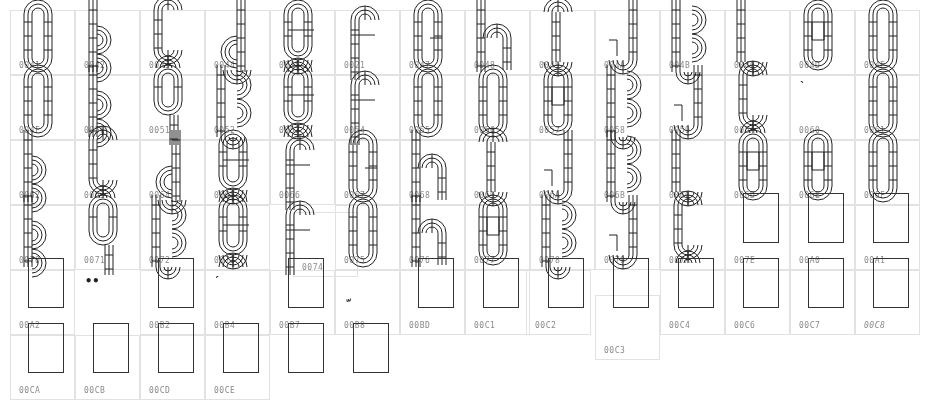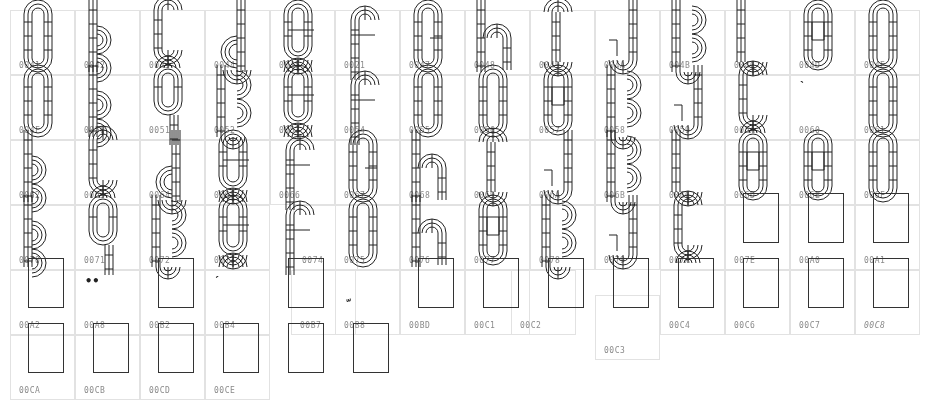--- a/index.html
+++ b/index.html
@@ -147,21 +147,21 @@
     </div>
     <div class="cell" style="left: 65px; top: 195px;">
       <div class="label">0071</div>
     </div>
     <div class="cell" style="left: 130px; top: 195px;">
       <div class="label">0072</div>
     </div>
     <div class="cell" style="left: 195px; top: 195px;">
       <div class="label">0073</div>
     </div>
-    <div class="cell" style="left: 260px; top: 195px; margin-left: 23px;">
+    <div class="cell" style="left: 260px; top: 202px; margin-left: 23px;">
       <div class="label">0074</div>
     </div>
     <div class="cell" style="left: 325px; top: 195px;">
       <div class="label">0075</div>
     </div>
     <div class="cell" style="left: 390px; top: 195px;">
       <div class="label">0076</div>
     </div>
     <div class="cell" style="left: 455px; top: 195px;">
       <div class="label">0077</div>
@@ -180,42 +180,39 @@
     </div>
     <div class="cell" style="left: 780px; top: 195px;">
       <div class="label">00A0</div>
     </div>
     <div class="cell" style="left: 845px; top: 195px;">
       <div class="label">00A1</div>
     </div>
     <div class="cell" style="left: 0px; top: 260px;">
       <div class="label">00A2</div>
     </div>
-    <div class="cell" style="left: 65px; top: 260px;">
-      <div class="label">00A8</div>
-    </div>
     <div class="cell" style="left: 130px; top: 260px;">
       <div class="label">00B2</div>
     </div>
     <div class="cell" style="left: 195px; top: 260px;">
       <div class="label">00B4</div>
     </div>
-    <div class="cell" style="left: 260px; top: 260px; margin-left: 21px;">
+    <div class="cell" style="left: 260px; top: 260px;">
       <div class="label">00B7</div>
     </div>
     <div class="cell" style="left: 325px; top: 260px;">
       <div class="label">00B8</div>
     </div>
     <div class="cell" style="left: 390px; top: 260px;">
       <div class="label">00BD</div>
     </div>
     <div class="cell" style="left: 455px; top: 260px;">
       <div class="label">00C1</div>
     </div>
-    <div class="cell" style="left: 501px; top: 260px; padding-left: 12px;">
+    <div class="cell" style="left: 516px; top: 260px; padding-left: 12px;">
       <div class="label">00C2</div>
     </div>
     <div class="cell" style="left: 585px; top: 260px; margin-top: 25px;">
       <div class="label">00C3</div>
     </div>
     <div class="cell" style="left: 650px; top: 260px;">
       <div class="label">00C4</div>
     </div>
     <div class="cell" style="left: 715px; top: 260px;">
       <div class="label">00C6</div>

